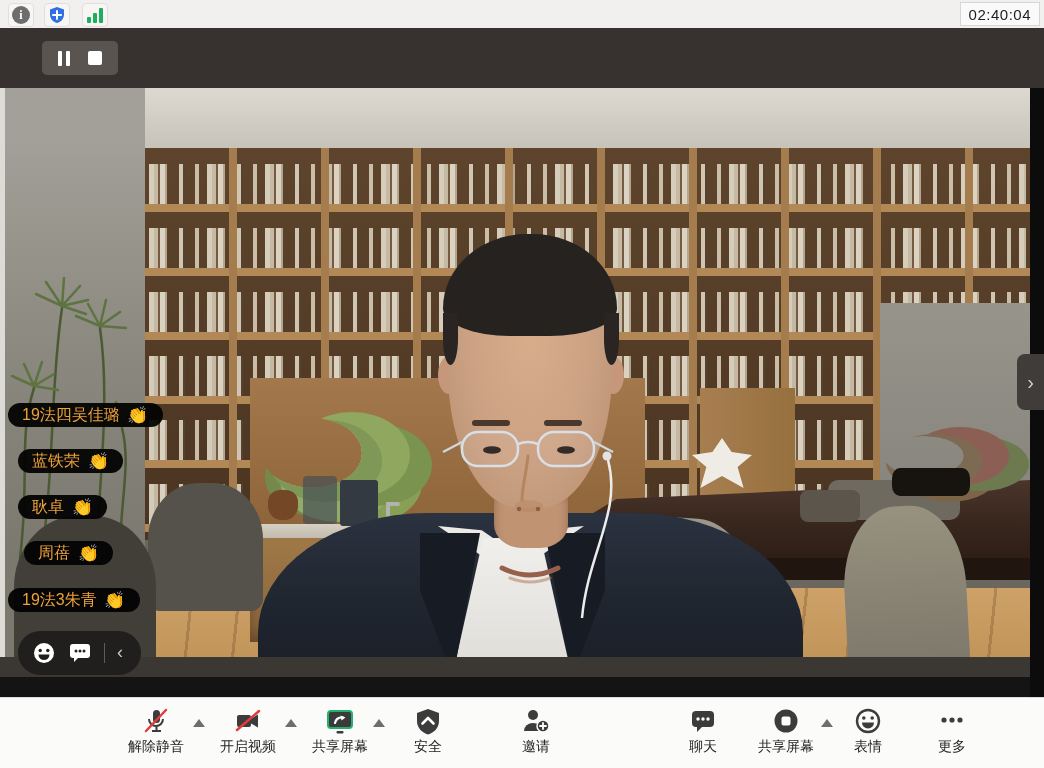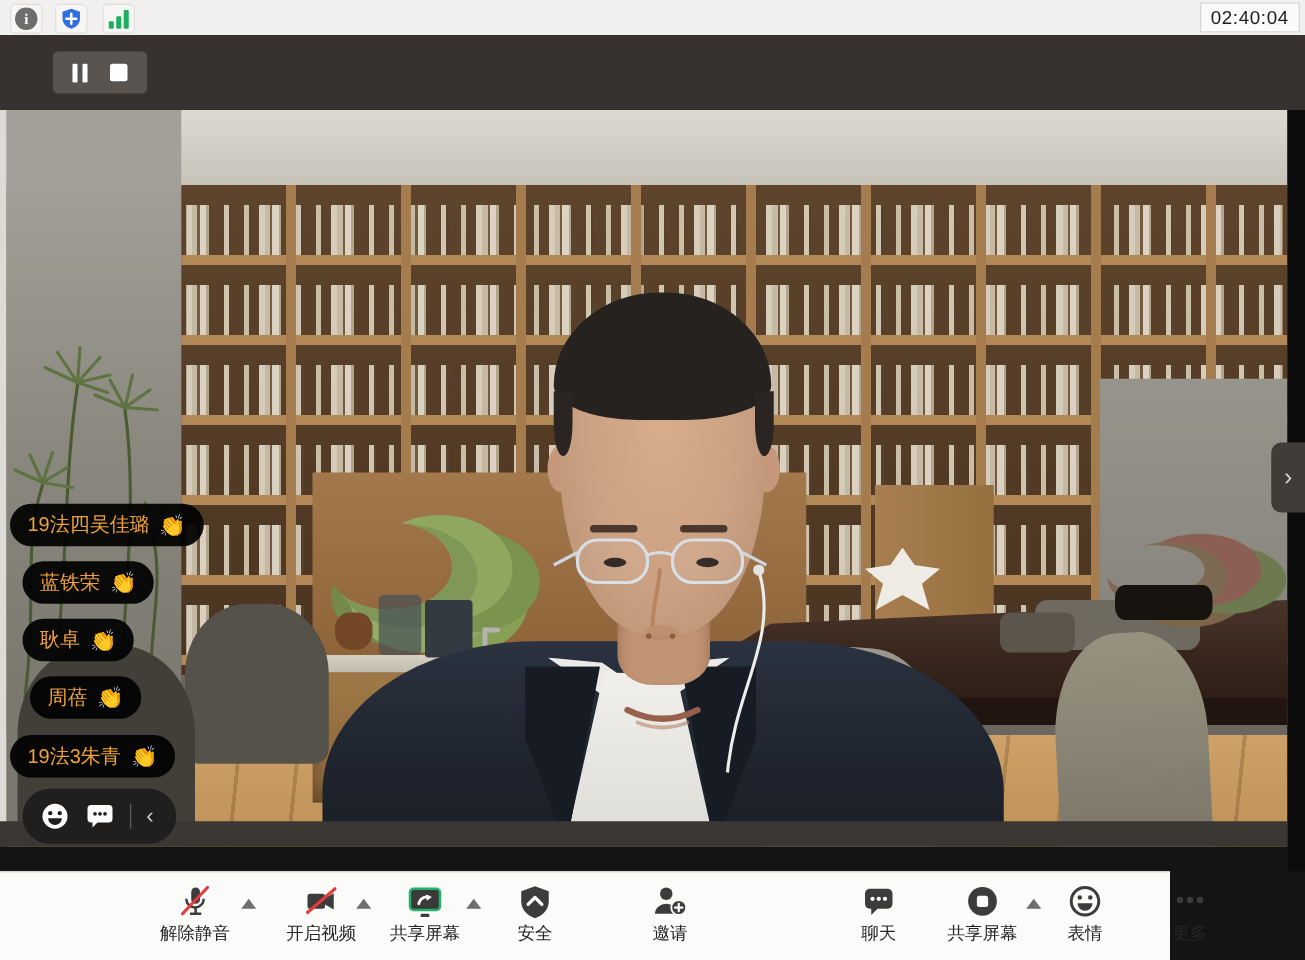--- a/index.html
+++ b/index.html
@@ -92,32 +92,32 @@
   .head{left:448px;top:158px;width:164px;height:262px;border-radius:50% 50% 44% 44%/40% 40% 52% 52%;
     background:radial-gradient(ellipse at 50% 32%,#d8ad8c 0%,#cba183 55%,#b68d6e 100%);}
   .hair{left:443px;top:146px;width:174px;height:102px;border-radius:50% 50% 40% 40%/75% 75% 28% 28%;background:#26221f;}
   .hair-l{left:443px;top:225px;width:15px;height:52px;background:#2a2522;border-radius:0 0 60% 60%;}
   .hair-r{left:604px;top:225px;width:15px;height:52px;background:#2a2522;border-radius:0 0 60% 60%;}
   .face-svg{left:430px;top:228px;width:200px;height:310px;}
 
   
   .unpin{position:absolute;left:18px;top:128px;height:38px;background:rgba(74,70,66,.96);border-radius:4px;
     display:flex;align-items:center;gap:10px;padding:0 16px 0 12px;color:#f4f4f4;font-size:14px;z-index:30;}
-  .rbubble{position:absolute;height:34px;background:rgba(3,3,3,.95);border-radius:17px;display:flex;align-items:center;
+  .rbubble{position:absolute;height:24px;background:rgba(3,3,3,.95);border-radius:17px;display:flex;align-items:center;
     gap:8px;padding:0 14px;color:#eda23a;font-size:16px;z-index:30;white-space:nowrap;}
   .rbubble .emo{font-size:17px;}
   .quickpill{position:absolute;left:18px;top:631px;height:44px;background:#201f1e;border-radius:22px;display:flex;
     align-items:center;gap:12px;padding:0 14px;z-index:30;}
   .qp-div{width:1px;height:20px;background:#5c5c5c;}
   .qp-chev{color:#c9c9c9;font-size:18px;line-height:1;padding:0 4px 2px 0;}
   .panel-toggle{position:absolute;left:1017px;top:354px;width:27px;height:56px;background:#403c39;border-radius:8px 0 0 8px;
     display:flex;align-items:center;justify-content:center;color:#cfcfcf;font-size:20px;z-index:30;}
 
   
-  .toolbar{position:absolute;left:0;top:697px;width:936px;height:71px;background:#fbfbfa;border-top:1px solid #dddddd;}
+  .toolbar{position:absolute;left:0;top:697px;width:1044px;height:71px;background:#fbfbfa;border-top:1px solid #dddddd;}
   .tb-item{position:absolute;top:7px;transform:translateX(-50%);text-align:center;cursor:default;}
   .tb-icon{height:32px;display:flex;align-items:center;justify-content:center;}
   .tb-label{margin-top:1px;font-size:14px;color:#262626;white-space:nowrap;}
   .tb-caret{position:absolute;top:21px;width:0;height:0;border-left:6px solid transparent;border-right:6px solid transparent;
     border-bottom:8px solid #6e6e6e;transform:translateX(-50%);}
 </style>
 </head>
 <body>
 
 <div class="app">
@@ -306,21 +306,21 @@
           <rect x="11" y="3" width="7" height="13" rx="3.5" fill="#3c3c3c"></rect>
           <path d="M7 12 a7 7 0 0 0 14 0" stroke="#3c3c3c" stroke-width="2" fill="none"></path>
           <path d="M14.5 19 v4 M10 24 h9" stroke="#3c3c3c" stroke-width="2"></path>
           <path d="M4 24 L24 3" stroke="#e23b3b" stroke-width="2.5" stroke-linecap="round"></path>
         </svg>
       </div>
       <div class="tb-label">解除静音</div>
     </div>
     <div class="tb-caret" style="left:199px"></div>
 
-    <div class="tb-item" style="left:257px">
+    <div class="tb-item" style="left:248px">
       <div class="tb-icon">
         <svg width="28" height="28" viewBox="0 0 28 28">
           <rect x="3" y="8" width="14" height="12" rx="2" fill="#3c3c3c"></rect>
           <path d="M17 11.5 L24 7.5 V20.5 L17 16.5 Z" fill="#3c3c3c"></path>
           <path d="M3 23 L25 4" stroke="#e23b3b" stroke-width="2.5" stroke-linecap="round"></path>
         </svg>
       </div>
       <div class="tb-label">开启视频</div>
     </div>
     <div class="tb-caret" style="left:291px"></div>

